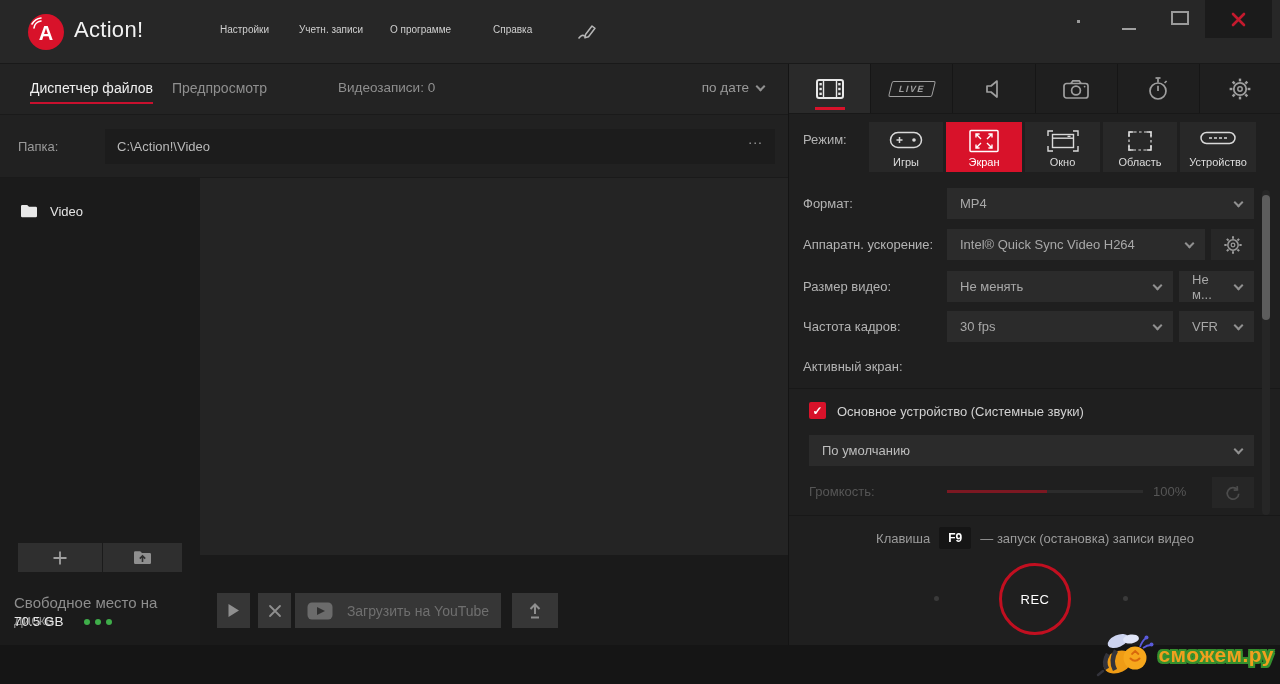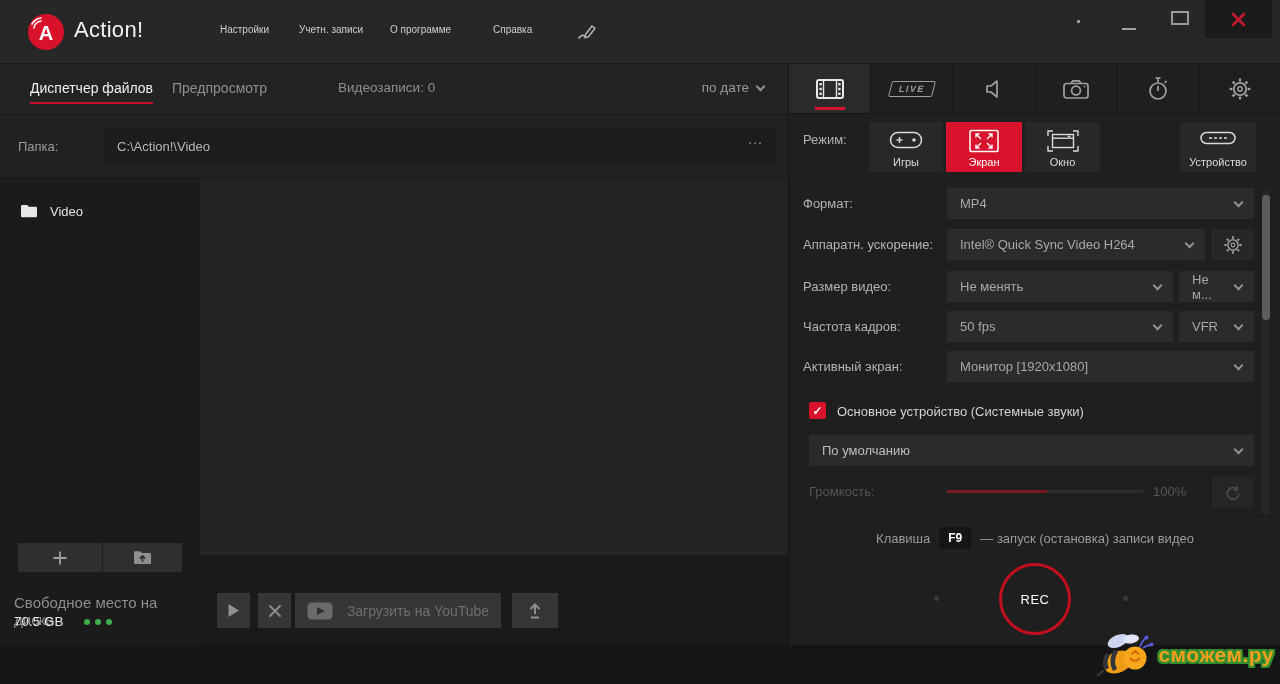--- a/index.html
+++ b/index.html
@@ -328,20 +328,29 @@
     <svg width="34" height="24" viewBox="0 0 34 24">
       <g stroke="currentColor" stroke-width="1.4" fill="none">
         <path d="M2 7 V2 H7 M27 2 h5 v5 M32 17 v5 h-5 M7 22 H2 v-5"></path>
         <rect x="6.5" y="5.5" width="21" height="13"></rect>
         <line x1="6.5" y1="9.2" x2="27.5" y2="9.2"></line>
         <line x1="21.5" y1="7.4" x2="24.5" y2="7.4"></line>
       </g>
     </svg>
     <span class="lbl">Окно</span>
   </div>
+  <div class="mode-btn mb-area">
+    <svg width="30" height="24" viewBox="0 0 30 24">
+      <rect x="4" y="3" width="22" height="18" fill="none" stroke="currentColor" stroke-width="1.2" stroke-dasharray="2.6 2.4"></rect>
+      <g stroke="currentColor" stroke-width="1.7" fill="none">
+        <path d="M4 7.5 V3 H8.5 M21.5 3 H26 v4.5 M26 16.5 V21 h-4.5 M8.5 21 H4 v-4.5"></path>
+      </g>
+    </svg>
+    <span class="lbl">Область</span>
+  </div>
   <div class="mode-btn mb-device">
     <svg width="38" height="18" viewBox="0 0 38 18">
       <rect x="2" y="3.5" width="34" height="11" rx="5.5" fill="none" stroke="currentColor" stroke-width="1.5"></rect>
       <line x1="10" y1="9" x2="28" y2="9" stroke="currentColor" stroke-width="1.4" stroke-dasharray="3 2"></line>
     </svg>
     <span class="lbl">Устройство</span>
   </div>
 
   <div class="rp-label" style="top:132px;">Формат:</div>
   <div class="dd dd-format">
@@ -376,33 +385,29 @@
     <span>Не менять</span>
     <span class="chev"></span>
   </div>
   <div class="dd dd-size2">
     <span>Не м...</span>
     <span class="chev"></span>
   </div>
 
   <div class="rp-label" style="top:255px;">Частота кадров:</div>
   <div class="dd dd-fps">
-    <span>50 fps</span>
+    <span>30 fps</span>
     <span class="chev"></span>
   </div>
   <div class="dd dd-fps2">
     <span>VFR</span>
     <span class="chev"></span>
   </div>
 
   <div class="rp-label" style="top:295px;">Активный экран:</div>
-  <div class="dd dd-screen">
-    <span>Монитор [1920x1080]</span>
-    <span class="chev"></span>
-  </div>
 
   <div class="rp-div1"></div>
 
   <div class="cb">
     <span>✓</span>
   </div>
   <div class="cb-label">Основное устройство (Системные звуки)</div>
 
   <div class="dd dd-device">
     <span>По умолчанию</span>

